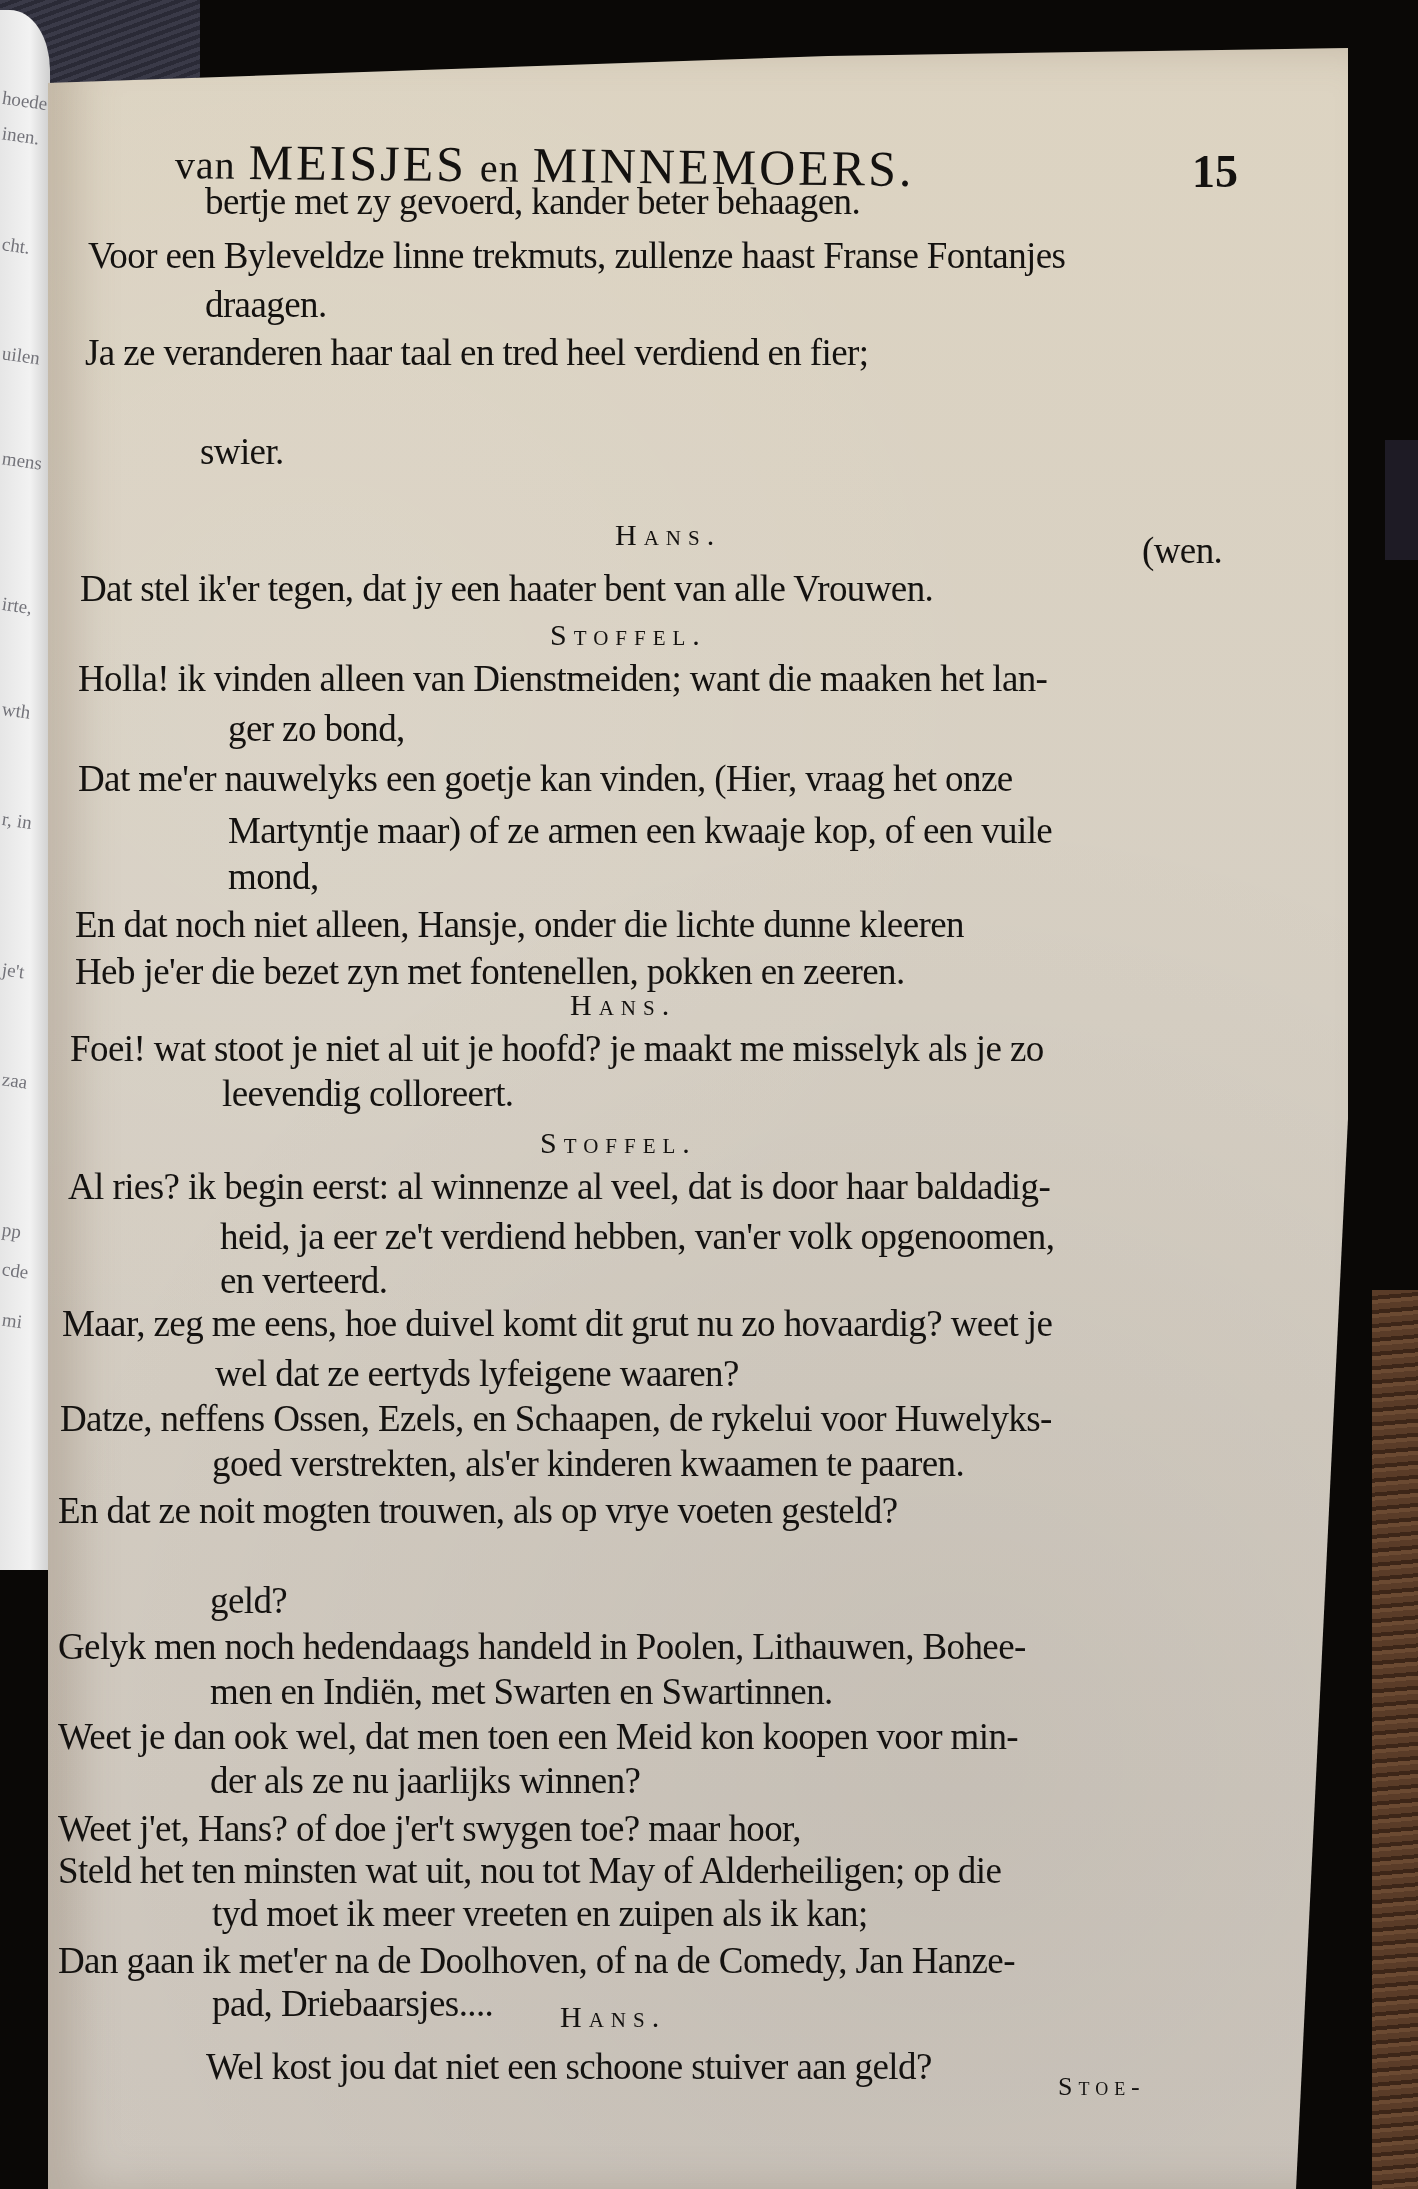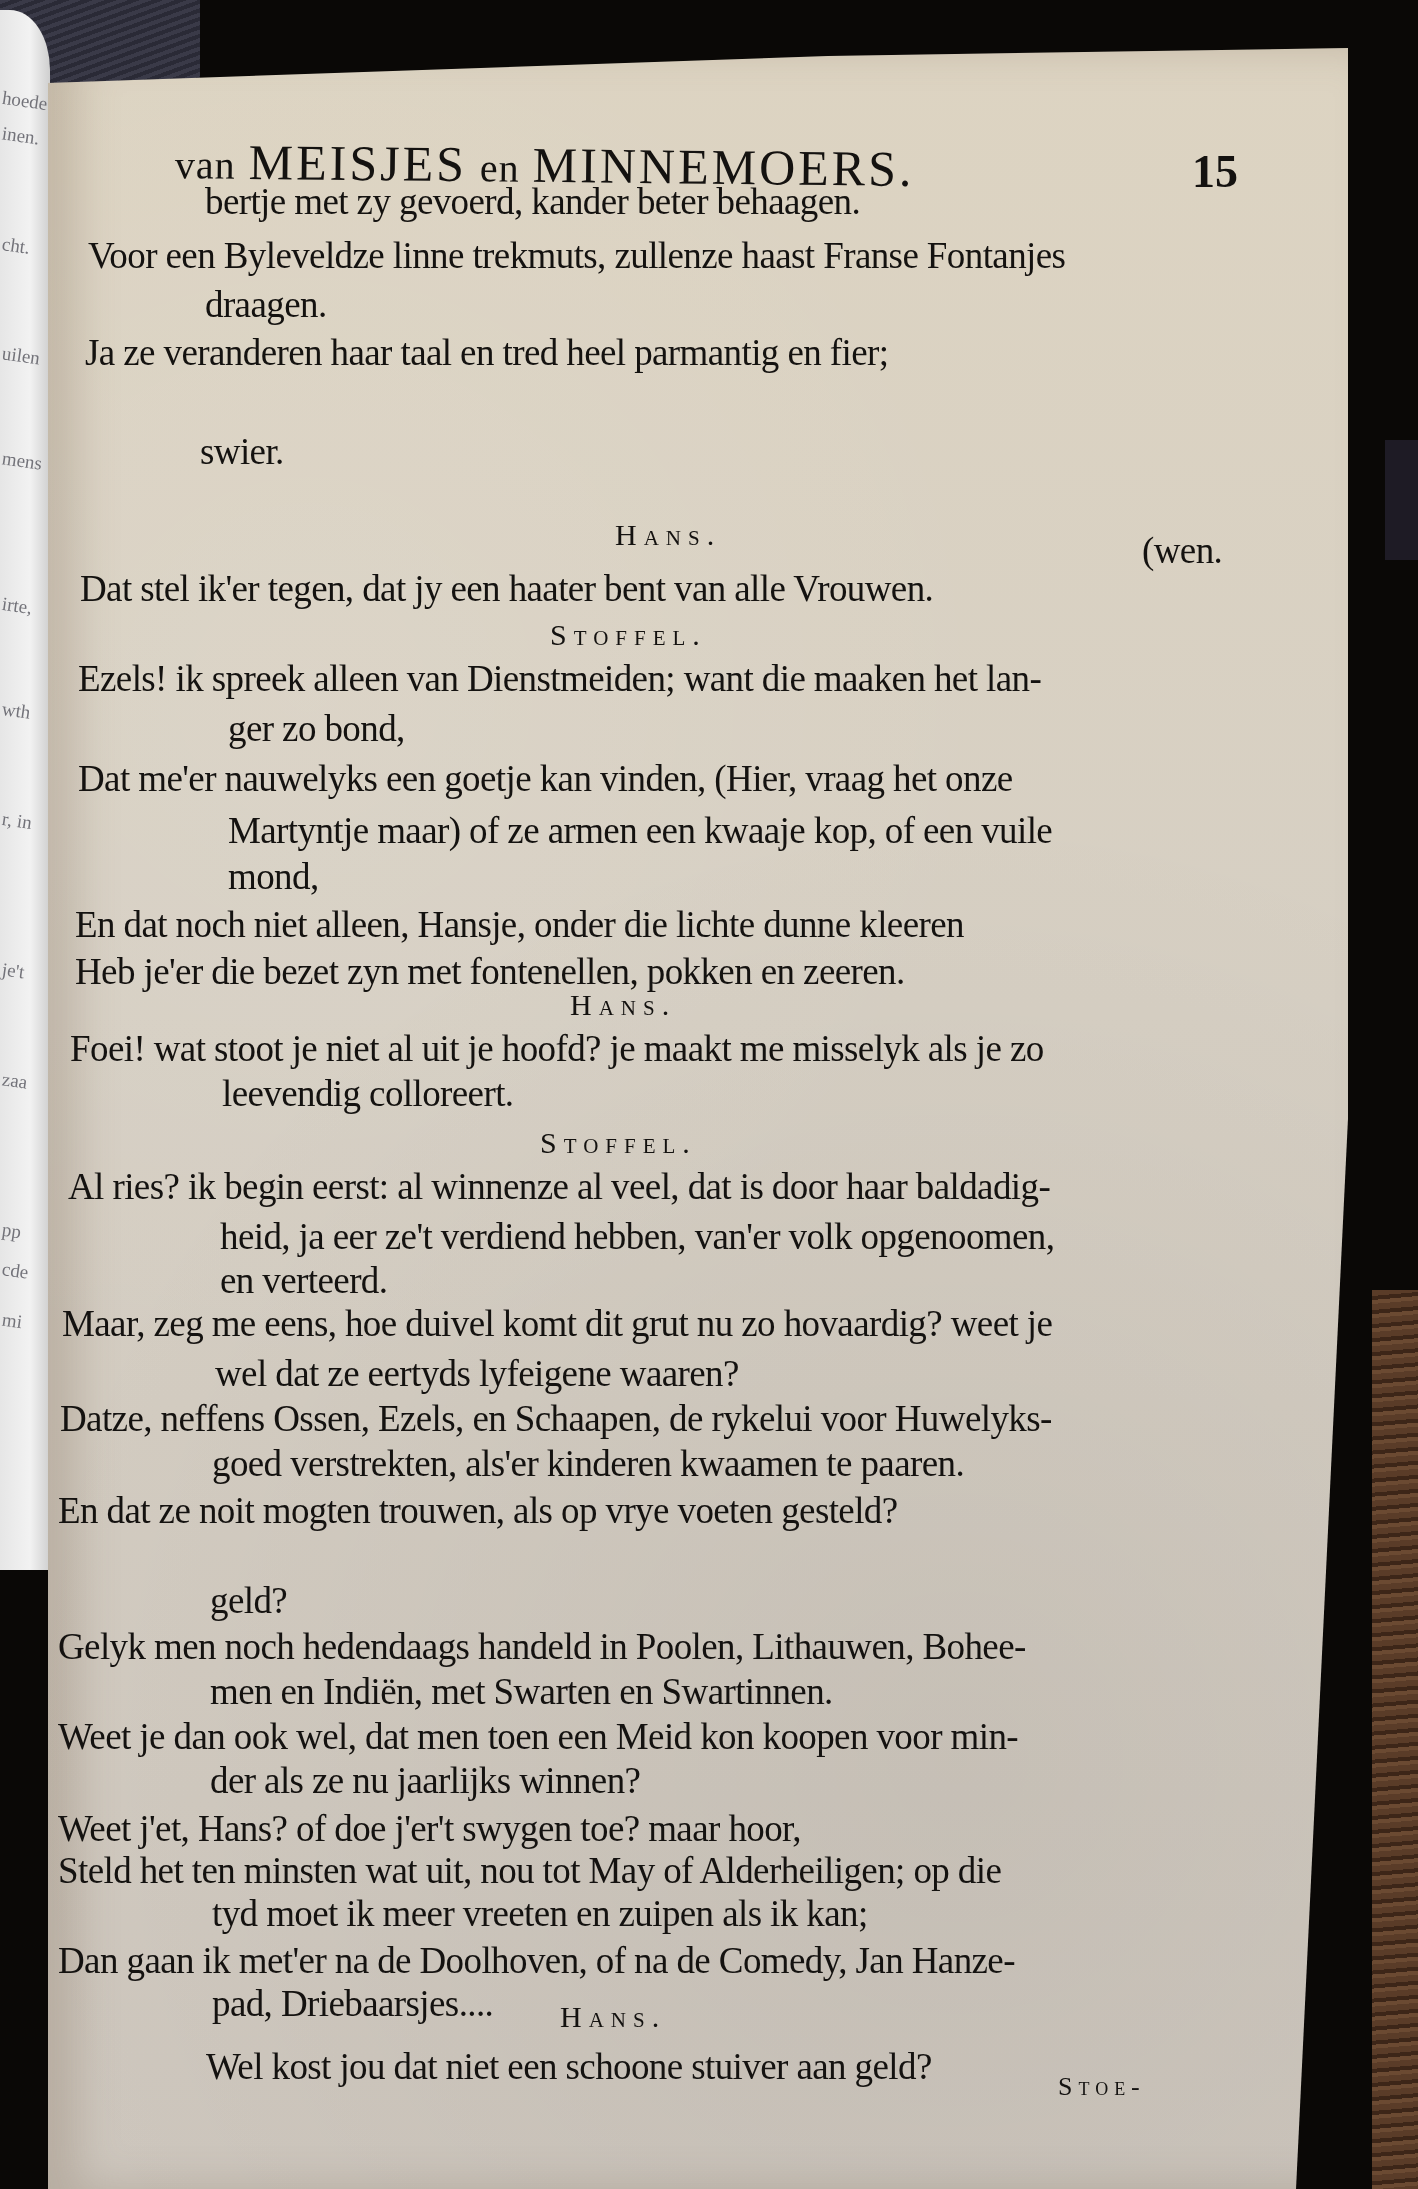--- a/index.html
+++ b/index.html
@@ -102,27 +102,27 @@
     <span class="small">van</span>
     <span class="caps">MEISJES</span>
     <span class="small">en</span>
     <span class="caps">MINNEMOERS.</span>
   </div>
   <div class="page-number">15</div>
 
   <div class="line" style="left:205px;top:183px">bertje met zy gevoerd, kander beter behaagen.</div>
   <div class="line" style="left:88px;top:237px">Voor een Byleveldze linne trekmuts, zullenze haast Franse Fontanjes</div>
   <div class="line" style="left:205px;top:286px">draagen.</div>
-  <div class="line" style="left:85px;top:334px">Ja ze veranderen haar taal en tred heel parmantig en fier;</div>
+  <div class="line" style="left:85px;top:334px">Ja ze veranderen haar taal en tred heel verdiend en fier;</div>
   <div class="line" style="left:200px;top:433px">swier.</div>
   <div class="speaker" style="left:615px;top:520px">Hans.</div>
   <div class="line" style="left:1142px;top:532px">(wen.</div>
   <div class="line" style="left:80px;top:570px">Dat stel ik'er tegen, dat jy een haater bent van alle Vrouwen.</div>
   <div class="speaker" style="left:550px;top:620px">Stoffel.</div>
-  <div class="line" style="left:78px;top:660px">Ezels! ik spreek alleen van Dienstmeiden; want die maaken het lan-</div>
+  <div class="line" style="left:78px;top:660px">Holla! ik vinden alleen van Dienstmeiden; want die maaken het lan-</div>
   <div class="line" style="left:228px;top:710px">ger zo bond,</div>
   <div class="line" style="left:78px;top:760px">Dat me'er nauwelyks een goetje kan vinden, (Hier, vraag het onze</div>
   <div class="line" style="left:228px;top:812px">Martyntje maar) of ze armen een kwaaje kop, of een vuile</div>
   <div class="line" style="left:228px;top:858px">mond,</div>
   <div class="line" style="left:75px;top:906px">En dat noch niet alleen, Hansje, onder die lichte dunne kleeren</div>
   <div class="line" style="left:75px;top:953px">Heb je'er die bezet zyn met fontenellen, pokken en zeeren.</div>
   <div class="speaker" style="left:570px;top:990px">Hans.</div>
   <div class="line" style="left:70px;top:1030px">Foei! wat stoot je niet al uit je hoofd? je maakt me misselyk als je zo</div>
   <div class="line" style="left:222px;top:1075px">leevendig colloreert.</div>
   <div class="speaker" style="left:540px;top:1128px">Stoffel.</div>

